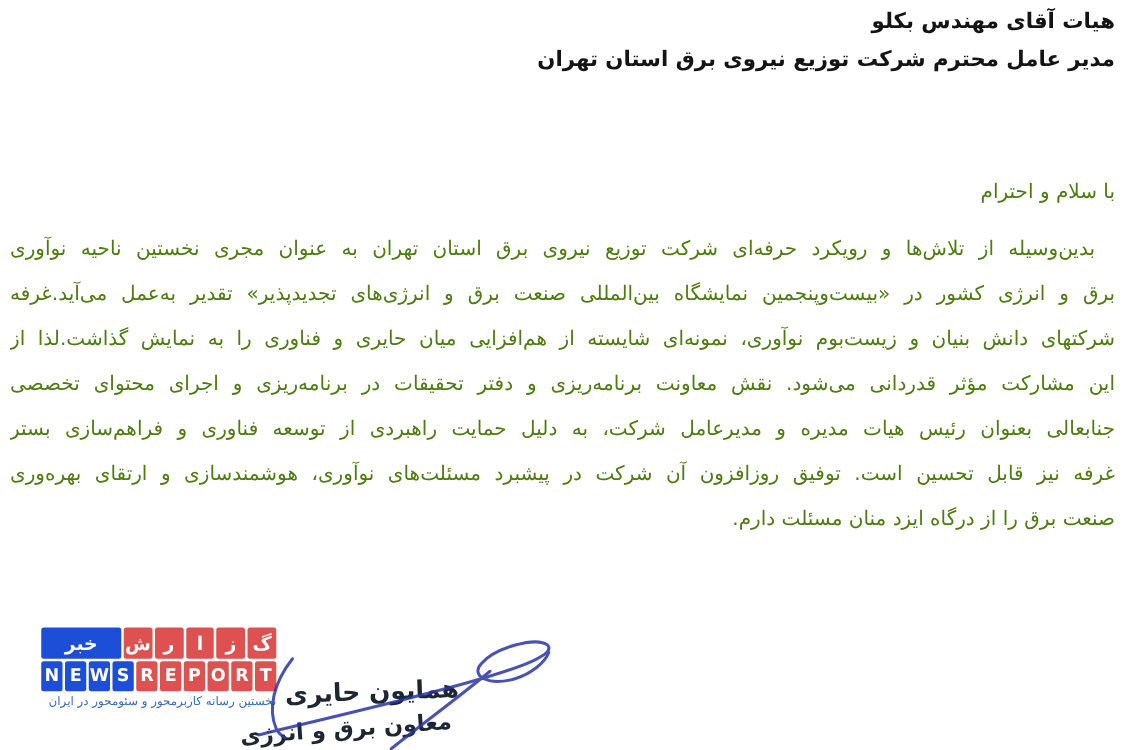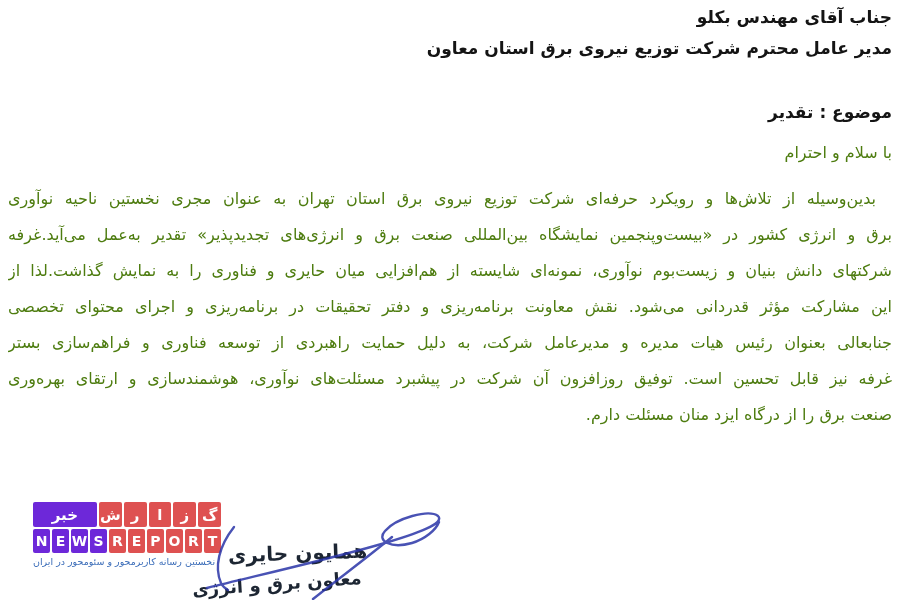--- a/index.html
+++ b/index.html
@@ -26,42 +26,41 @@
   .logo-row{display:flex;gap:2px;}
   .logo-row.fa{direction:rtl;height:25px;}
   .logo-row.en{direction:ltr;height:24px;margin-top:2px;}
   .blk{
     flex:1;display:flex;align-items:center;justify-content:center;
     color:#fff;font-weight:bold;border-radius:2px;
   }
   .blk.fa{font-size:15px;}
   .blk.en{font-size:14px;font-family:"DejaVu Sans", sans-serif;}
   .blk.red{background:#de5151;}
-  .blk.blue{background:#6d28d9;}
+  .blk.blue{background:#1d4ed8;}
   .blk.wide{flex:2.8;}
-  .tagline{margin-top:3px;font-size:9.5px;color:#3a6cb8;text-align:left;
+  .tagline{margin-top:3px;font-size:9.5px;color:#3a6cb8;text-align:right;
            direction:rtl;white-space:nowrap;}
   
   .sig-name{position:absolute;left:228px;top:541px;font-size:20px;font-weight:bold;
             color:#1d2633;transform:rotate(-2deg);white-space:nowrap;}
   .sig-title{position:absolute;left:192px;top:573px;font-size:18px;font-weight:bold;
              color:#1d2633;transform:rotate(-4deg);white-space:nowrap;}
   .sig-ink{position:absolute;left:0;top:0;width:900px;height:600px;pointer-events:none;}
 </style>
 </head>
 <body>
 
 <div class="page">
 
   <div class="header">
-    <div>جناب آقای مهندس بکلو</div>
-    <div>مدیر عامل محترم شرکت توزیع نیروی برق استان معاون</div>
+    <div>هیات آقای مهندس بکلو</div>
+    <div>مدیر عامل محترم شرکت توزیع نیروی برق استان تهران</div>
   </div>
 
-  <div class="subject">موضوع : تقدیر</div>
   <div class="greeting">با سلام و احترام</div>
 
   <div class="body">
     <div class="line">بدین‌وسیله از تلاش‌ها و رویکرد حرفه‌ای شرکت توزیع نیروی برق استان تهران به عنوان مجری نخستین ناحیه نوآوری</div>
     <div class="line">برق و انرژی کشور در «بیست‌وپنجمین نمایشگاه بین‌المللی صنعت برق و انرژی‌های تجدیدپذیر» تقدیر به‌عمل می‌آید.غرفه</div>
     <div class="line">شرکتهای دانش بنیان و زیست‌بوم نوآوری، نمونه‌ای شایسته از هم‌افزایی میان حایری و فناوری را به نمایش گذاشت.لذا از</div>
     <div class="line">این مشارکت مؤثر قدردانی می‌شود. نقش معاونت برنامه‌ریزی و دفتر تحقیقات در برنامه‌ریزی و اجرای محتوای تخصصی</div>
     <div class="line">جنابعالی بعنوان رئیس هیات مدیره و مدیرعامل شرکت، به دلیل حمایت راهبردی از توسعه فناوری و فراهم‌سازی بستر</div>
     <div class="line">غرفه نیز قابل تحسین است. توفیق روزافزون آن شرکت در پیشبرد مسئلت‌های نوآوری، هوشمندسازی و ارتقای بهره‌وری</div>
     <div class="line">صنعت برق را از درگاه ایزد منان مسئلت دارم.</div>

